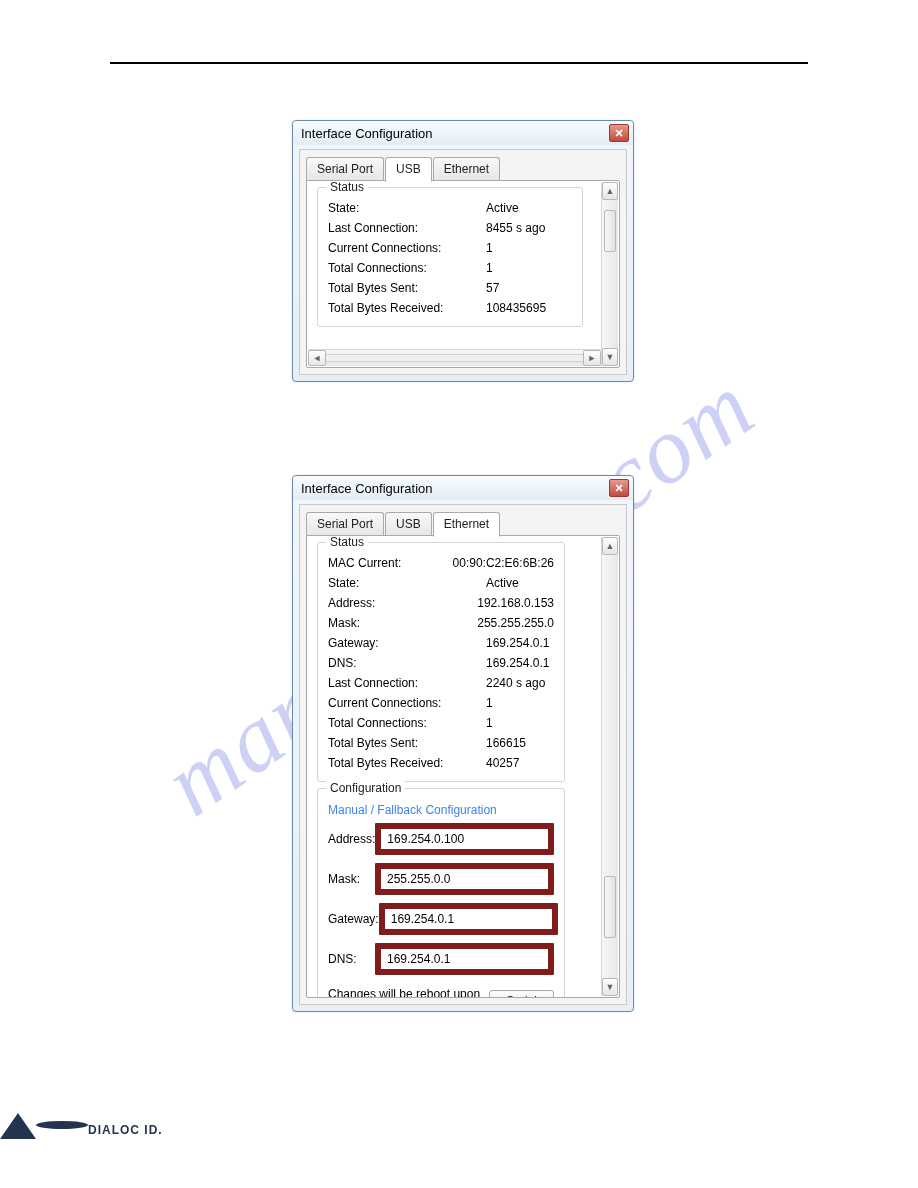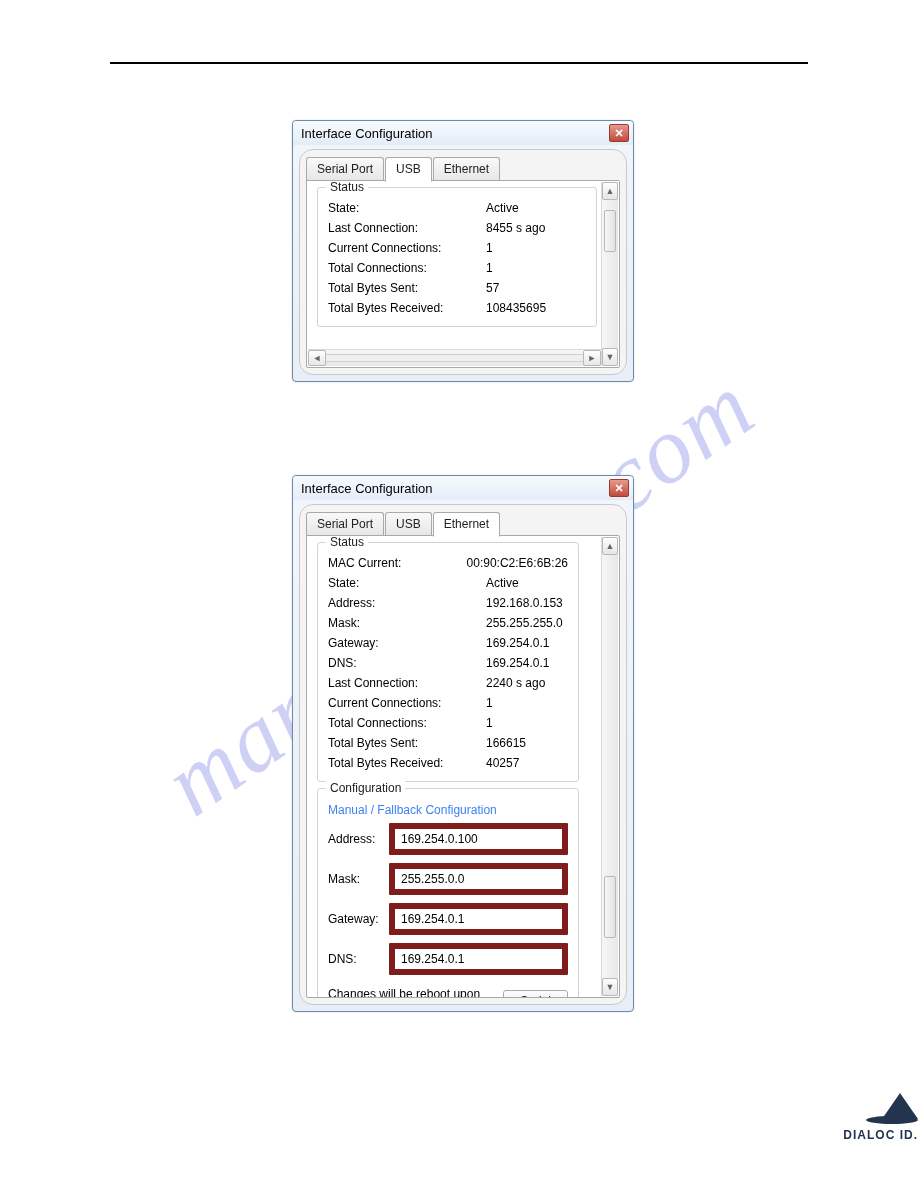--- a/index.html
+++ b/index.html
@@ -82,21 +82,21 @@
     cursor: pointer;
   }
   .client {
     position: absolute;
     left: 6px;
     right: 6px;
     top: 28px;
     bottom: 6px;
     background: #f4f4f4;
     border: 1px solid #c9c9c9;
-    border-radius: 14px;
+    border-radius: 0;
   }
   .tabbar {
     display: flex;
     gap: 0;
     padding: 6px 6px 0 6px;
     align-items: flex-end;
   }
   .tab {
     padding: 4px 10px 5px 10px;
     border: 1px solid #a9a9a9;
@@ -163,21 +163,21 @@
     height: 16px;
     background: linear-gradient(#f6f6f6, #e8e8e8);
     border-top: 1px solid #d9d9d9;
     display: flex;
     justify-content: space-between;
   }
   .hscroll .sc-btn { width: 16px; height: auto; }
   .hscroll .track { flex: 1; display: flex; align-items: center; justify-content: center; }
 
   .group {
-    margin: 6px 22px 6px 10px;
+    margin: 6px 36px 6px 10px;
     border: 1px solid #d4d4d4;
     border-radius: 3px;
     position: relative;
     padding: 10px 10px 8px 10px;
     font-size: 12px;
   }
   .group > .legend {
     position: absolute;
     top: -8px;
     left: 8px;
@@ -236,22 +236,21 @@
     color: #222;
     cursor: pointer;
   }
 
   .logo-area {
     position: absolute;
     left: 0;
     right: 0;
     bottom: 46px;
     display: flex;
-    flex-direction: column;
-    align-items: flex-end;
+    align-items: center;
   }
   .logo-tri {
     width: 0;
     height: 0;
     border-left: 18px solid transparent;
     border-right: 18px solid transparent;
     border-bottom: 26px solid #23344f;
     margin-bottom: 3px;
   }
   .logo-oval {

